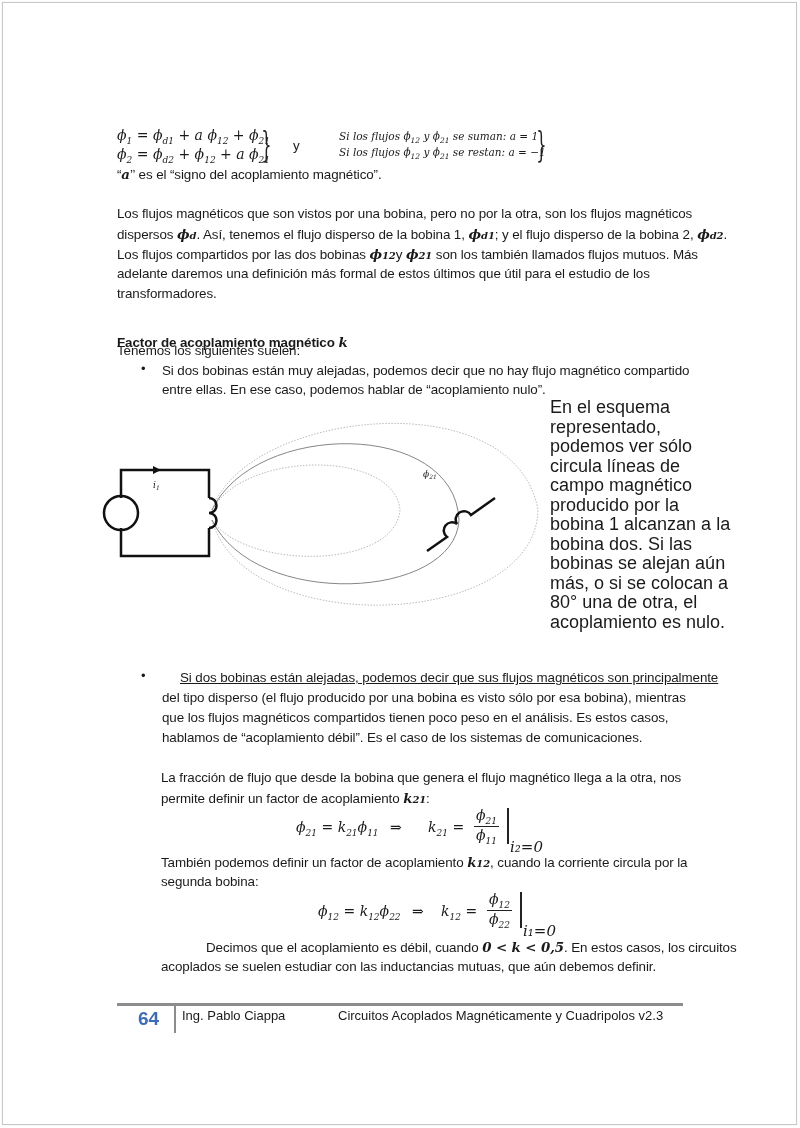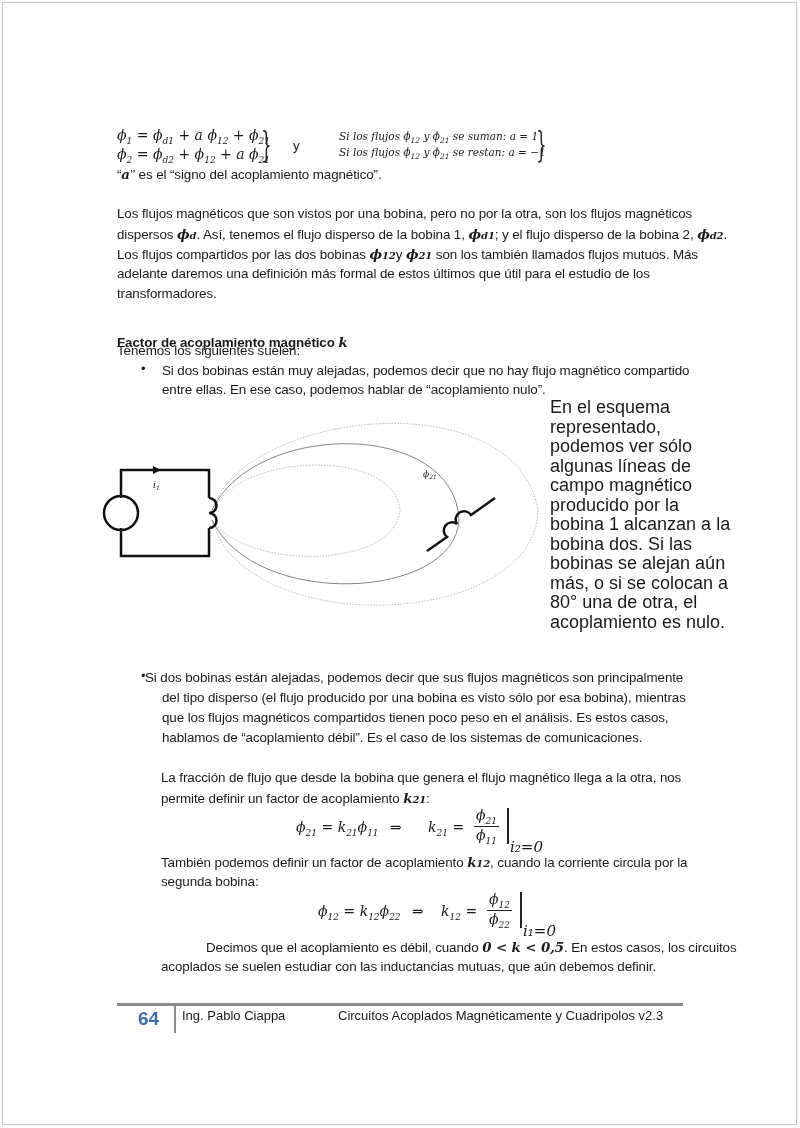--- a/index.html
+++ b/index.html
@@ -90,33 +90,33 @@
   </g>
   <polygon points="58,66 66,70 58,74" fill="#111"></polygon>
   <text x="58" y="88" font-family="DejaVu Serif, serif" font-style="italic" font-size="9" fill="#222"><tspan>i</tspan><tspan font-size="6" dy="2">1</tspan></text>
   <text x="328" y="77" font-family="DejaVu Serif, serif" font-style="italic" font-size="9" fill="#222"><tspan>ϕ</tspan><tspan font-size="6" dy="2">21</tspan></text>
 </svg>
 
 <div class="side">
   <div>En el esquema</div>
   <div>representado,</div>
   <div>podemos ver sólo</div>
-  <div>algunas líneas de</div>
+  <div>circula líneas de</div>
   <div>campo magnético</div>
   <div>producido por la</div>
   <div>bobina 1 alcanzan a la</div>
   <div>bobina dos. Si las</div>
   <div>bobinas se alejan aún</div>
   <div>más, o si se colocan a</div>
   <div>80° una de otra, el</div>
   <div>acoplamiento es nulo.</div>
 </div>
 
 <div class="bullet" style="left:141px; top:668px;">•</div>
-<div class="txt" style="left:145px; top:668px;">Si dos bobinas están alejadas, podemos decir que sus flujos magnéticos son principalmente</div>
+<div class="txt" style="left:180px; top:668px;text-decoration:underline;">Si dos bobinas están alejadas, podemos decir que sus flujos magnéticos son principalmente</div>
 <div class="txt" style="left:162px; top:688px;">del tipo disperso (el flujo producido por una bobina es visto sólo por esa bobina), mientras</div>
 <div class="txt" style="left:162px; top:708px;">que los flujos magnéticos compartidos tienen poco peso en el análisis. Es estos casos,</div>
 <div class="txt" style="left:162px; top:728px;">hablamos de “acoplamiento débil”. Es el caso de los sistemas de comunicaciones.</div>
 
 <div class="txt" style="left:161px; top:768px;">La fracción de flujo que desde la bobina que genera el flujo magnético llega a la otra, nos</div>
 <div class="txt" style="left:161px; top:788px;">
   <span>permite definir un factor de acoplamiento </span><span class="math bold">k</span><span class="sub-i">21</span><span>:</span>
 </div>
 <div class="eqline" style="left:296px; top:819px;">
   <span>ϕ</span><sub>21</sub><span> = k</span><sub>21</sub><span>ϕ</span><sub>11</sub>

